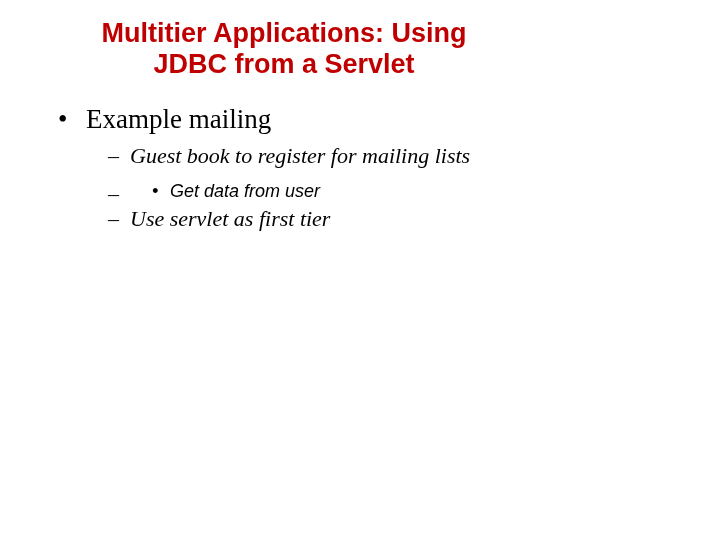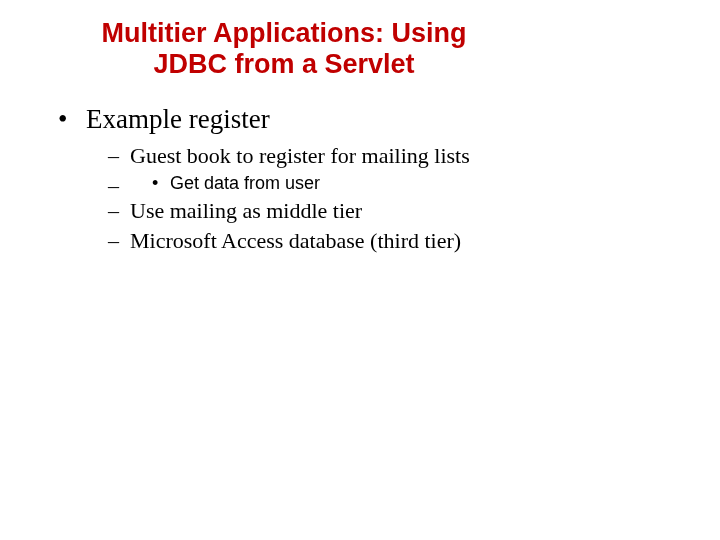--- a/index.html
+++ b/index.html
@@ -51,31 +51,32 @@
   .lvl2 {
     list-style: none;
     margin-left: 22px;
     margin-top: 8px;
   }
   .lvl2 > li {
     font-size: 22px;
     position: relative;
     padding-left: 22px;
     margin-bottom: 4px;
+    font-style: italic;
   }
   .lvl2 > li::before {
     content: "–";
     position: absolute;
     left: 0;
     top: 0;
   }
   .lvl3 {
     list-style: none;
     margin-left: 22px;
-    margin-top: 4px;
+    margin-top: 12px;
   }
   .lvl3 > li {
     font-family: Arial, Helvetica, sans-serif;
     font-size: 18px;
     position: relative;
     padding-left: 18px;
     margin-bottom: 4px;
   }
   .lvl3 > li::before {
     content: "•";
@@ -89,37 +90,34 @@
 </style>
 </head>
 <body>
 
 <div class="slide">
 
   <h1 class="title">Multitier Applications: Using JDBC from a Servlet</h1>
 
   <ul class="lvl1">
     <li>
-      <span>Example register</span>
+      <span>Example mailing</span>
       <ul class="lvl2">
         <li>
           <span>Guest book to register for mailing lists</span>
         </li>
         <li>
           <ul class="lvl3">
             <li>
               <span>Get data from user</span>
             </li>
           </ul>
         </li>
         <li>
-          <span>Use mailing as middle tier</span>
+          <span>Use servlet as first tier</span>
           <ul class="lvl3">
           </ul>
-        </li>
-        <li>
-          <span>Microsoft Access database (third tier)</span>
         </li>
       </ul>
     </li>
   </ul>
 
 </div>
 
 </body></html>

